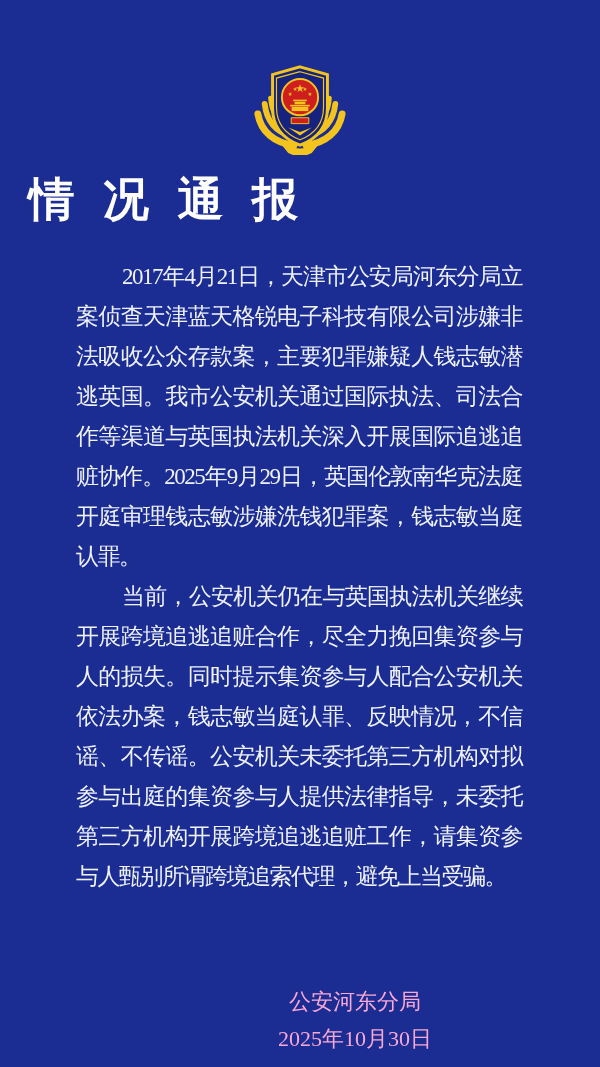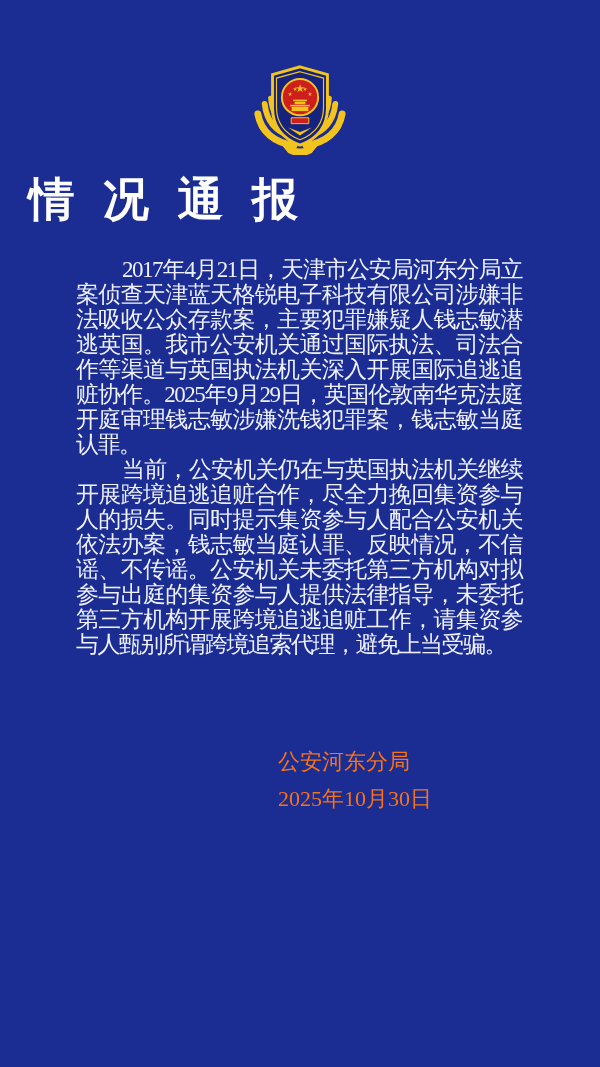--- a/index.html
+++ b/index.html
@@ -25,31 +25,32 @@
     color: #ffffff;
     letter-spacing: 0.62em;
     padding-left: 0.62em;
     white-space: nowrap;
   }
   .notice-body {
     margin: 24px 78px 0 76px;
     color: #eef1fc;
     font-size: 23px;
     letter-spacing: -1.5px;
-    line-height: 25px;
+    line-height: 40px;
     text-align: justify;
   }
   .notice-body p {
     margin: 0;
     text-indent: 2em;
   }
   .notice-footer {
     margin: 86px 168px 0 auto;
     width: fit-content;
-    color: #f97316;
+    text-align: center;
+    color: #f9a8d4;
     font-size: 22px;
     line-height: 37px;
     white-space: nowrap;
   }
 </style>
 </head>
 <body>
 
 <div class="page">
 

